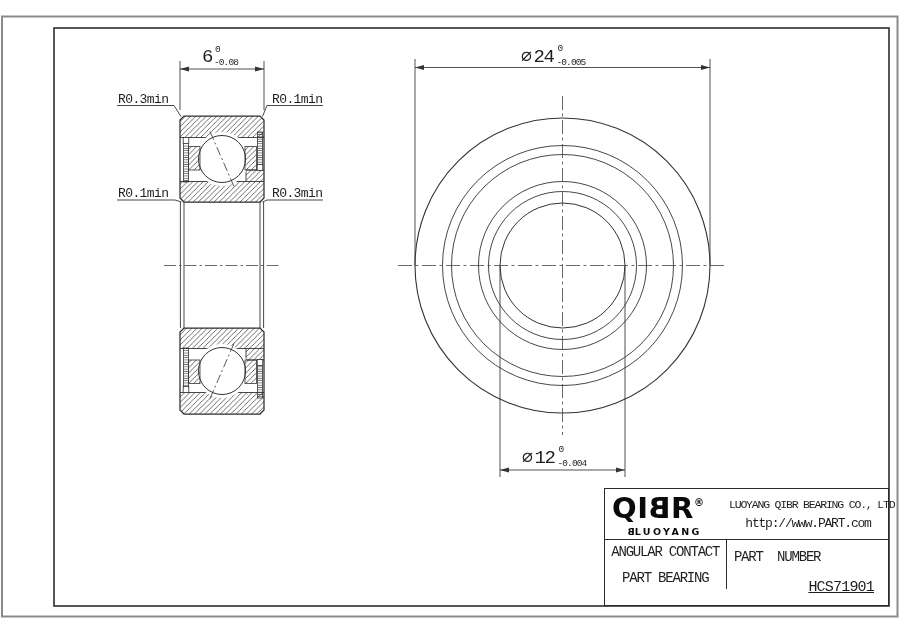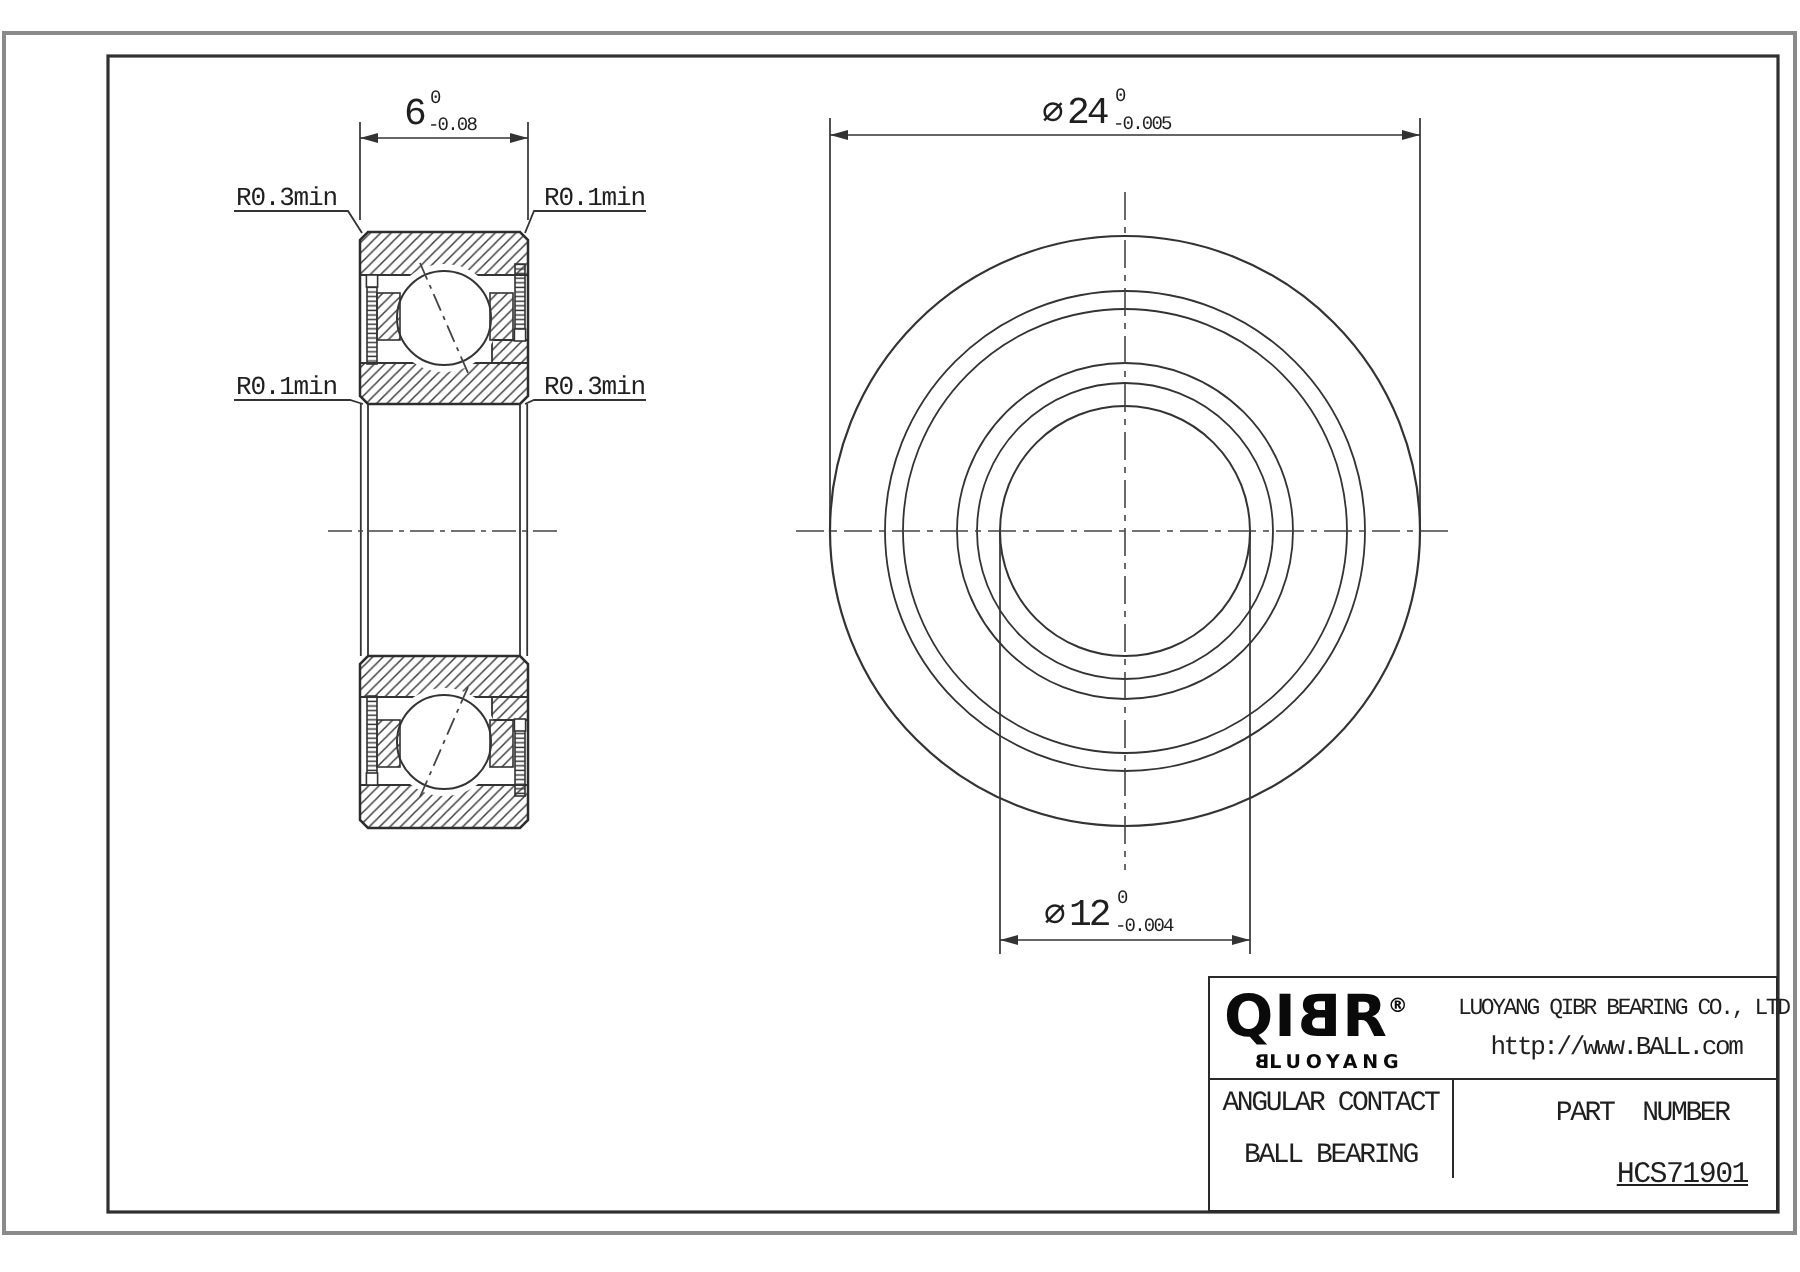--- a/index.html
+++ b/index.html
@@ -8,21 +8,21 @@
   #cad{position:absolute;left:0;top:0;}
   
   #titleblock{position:absolute;left:604px;top:488px;width:285px;height:118px;
               border:1.6px solid #2a2a2a;box-sizing:border-box;background:#fff;}
   #tb-top{position:absolute;left:0;top:0;width:100%;height:50px;border-bottom:1.4px solid #2a2a2a;}
   #tb-bottom{position:absolute;left:0;top:51.4px;width:100%;bottom:16px;}
   #tb-cell-product{position:absolute;left:0;top:0;width:120.5px;height:100%;
                    border-right:1.4px solid #2a2a2a;display:flex;flex-direction:column;
                    justify-content:center;align-items:center;}
   .product-line{font-size:14px;letter-spacing:-1.2px;line-height:26px;white-space:nowrap;}
-  #tb-cell-part{position:absolute;left:121.9px;top:0;right:0;height:100%;margin-left:44px;}
+  #tb-cell-part{position:absolute;left:121.9px;top:0;right:0;height:100%;}
   #part-label{position:absolute;left:7px;top:9px;font-size:14px;letter-spacing:-1.2px;white-space:pre;}
   #part-number{position:absolute;right:14px;top:39px;font-size:15px;letter-spacing:-0.8px;text-decoration:underline;}
   
   #logo{position:absolute;left:7px;top:5px;width:115px;height:42px;}
   #logo-text{font-family:"DejaVu Sans","Liberation Sans",sans-serif;font-weight:800;
              font-size:29px;line-height:29px;letter-spacing:0.5px;color:#0a0a0a;white-space:nowrap;}
   .mirror{display:inline-block;transform:scaleX(-1);}
   #logo-reg{display:inline-block;font-size:10px;font-weight:700;transform:translateY(-12px);letter-spacing:0;}
   #logo-tagline{position:absolute;left:13px;top:32px;font-family:"DejaVu Sans","Liberation Sans",sans-serif;
                 font-weight:700;font-size:9.5px;letter-spacing:2.4px;color:#0a0a0a;white-space:nowrap;}
@@ -187,27 +187,27 @@
 </svg>
 
 <div id="titleblock">
   <div id="tb-top">
     <div id="logo">
       <div id="logo-text"><span>QI</span><span class="mirror">B</span><span>R</span><span id="logo-reg">®</span></div>
       <div id="logo-tagline"><span class="mirror">B</span><span>LUOYANG</span></div>
     </div>
     <div id="tb-company">
       <div id="company-name">LUOYANG QIBR BEARING CO., LTD</div>
-      <div id="company-site">http://www.BALL.com</div>
+      <div id="company-site">http://www.PART.com</div>
     </div>
   </div>
   <div id="tb-bottom">
     <div id="tb-cell-product">
       <div class="product-line">ANGULAR CONTACT</div>
-      <div class="product-line">BALL BEARING</div>
+      <div class="product-line">PART BEARING</div>
     </div>
     <div id="tb-cell-part">
       <div id="part-label">PART  NUMBER</div>
       <div id="part-number">HCS71901</div>
     </div>
   </div>
 </div>
 
 </div>
 

